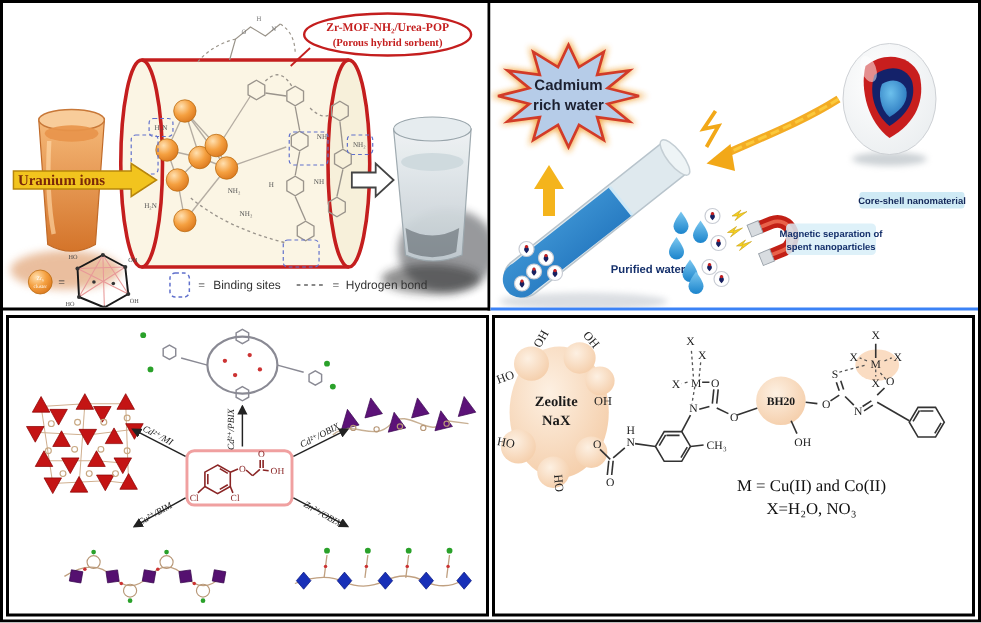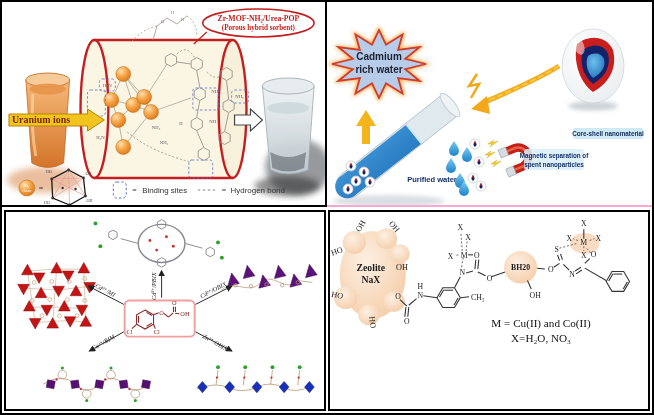--- a/index.html
+++ b/index.html
@@ -1,21 +1,21 @@
 <!DOCTYPE html>
 <html><head>
 <meta charset="utf-8">
 <style>
   html,body{margin:0;padding:0;background:#fff;}
   .figure{width:654px;height:415px;box-sizing:border-box;border:2px solid #000;
           display:grid;grid-template-columns:325px 325px;grid-template-rows:205px 206px;
           background:#fff;font-family:"Liberation Serif","DejaVu Serif",serif;}
   .panel{position:relative;box-sizing:border-box;background:#fff;overflow:hidden;}
   .p-tl{border-right:2px solid #000;border-bottom:2px solid #000;}
-  .p-tr{border-bottom:2px solid #f9a8d4;}
+  .p-tr{border-bottom:2px solid #3b82f6;}
   .p-bl{margin:3px 1px 2px 2px;border:2px solid #000;}
   .p-br{margin:3px 2px 2px 1px;border:2px solid #000;}
   .panel svg{position:absolute;inset:0;width:100%;height:100%;}
   text{user-select:none;}
 </style>
 </head>
 <body>
 
 <div class="figure">
 

